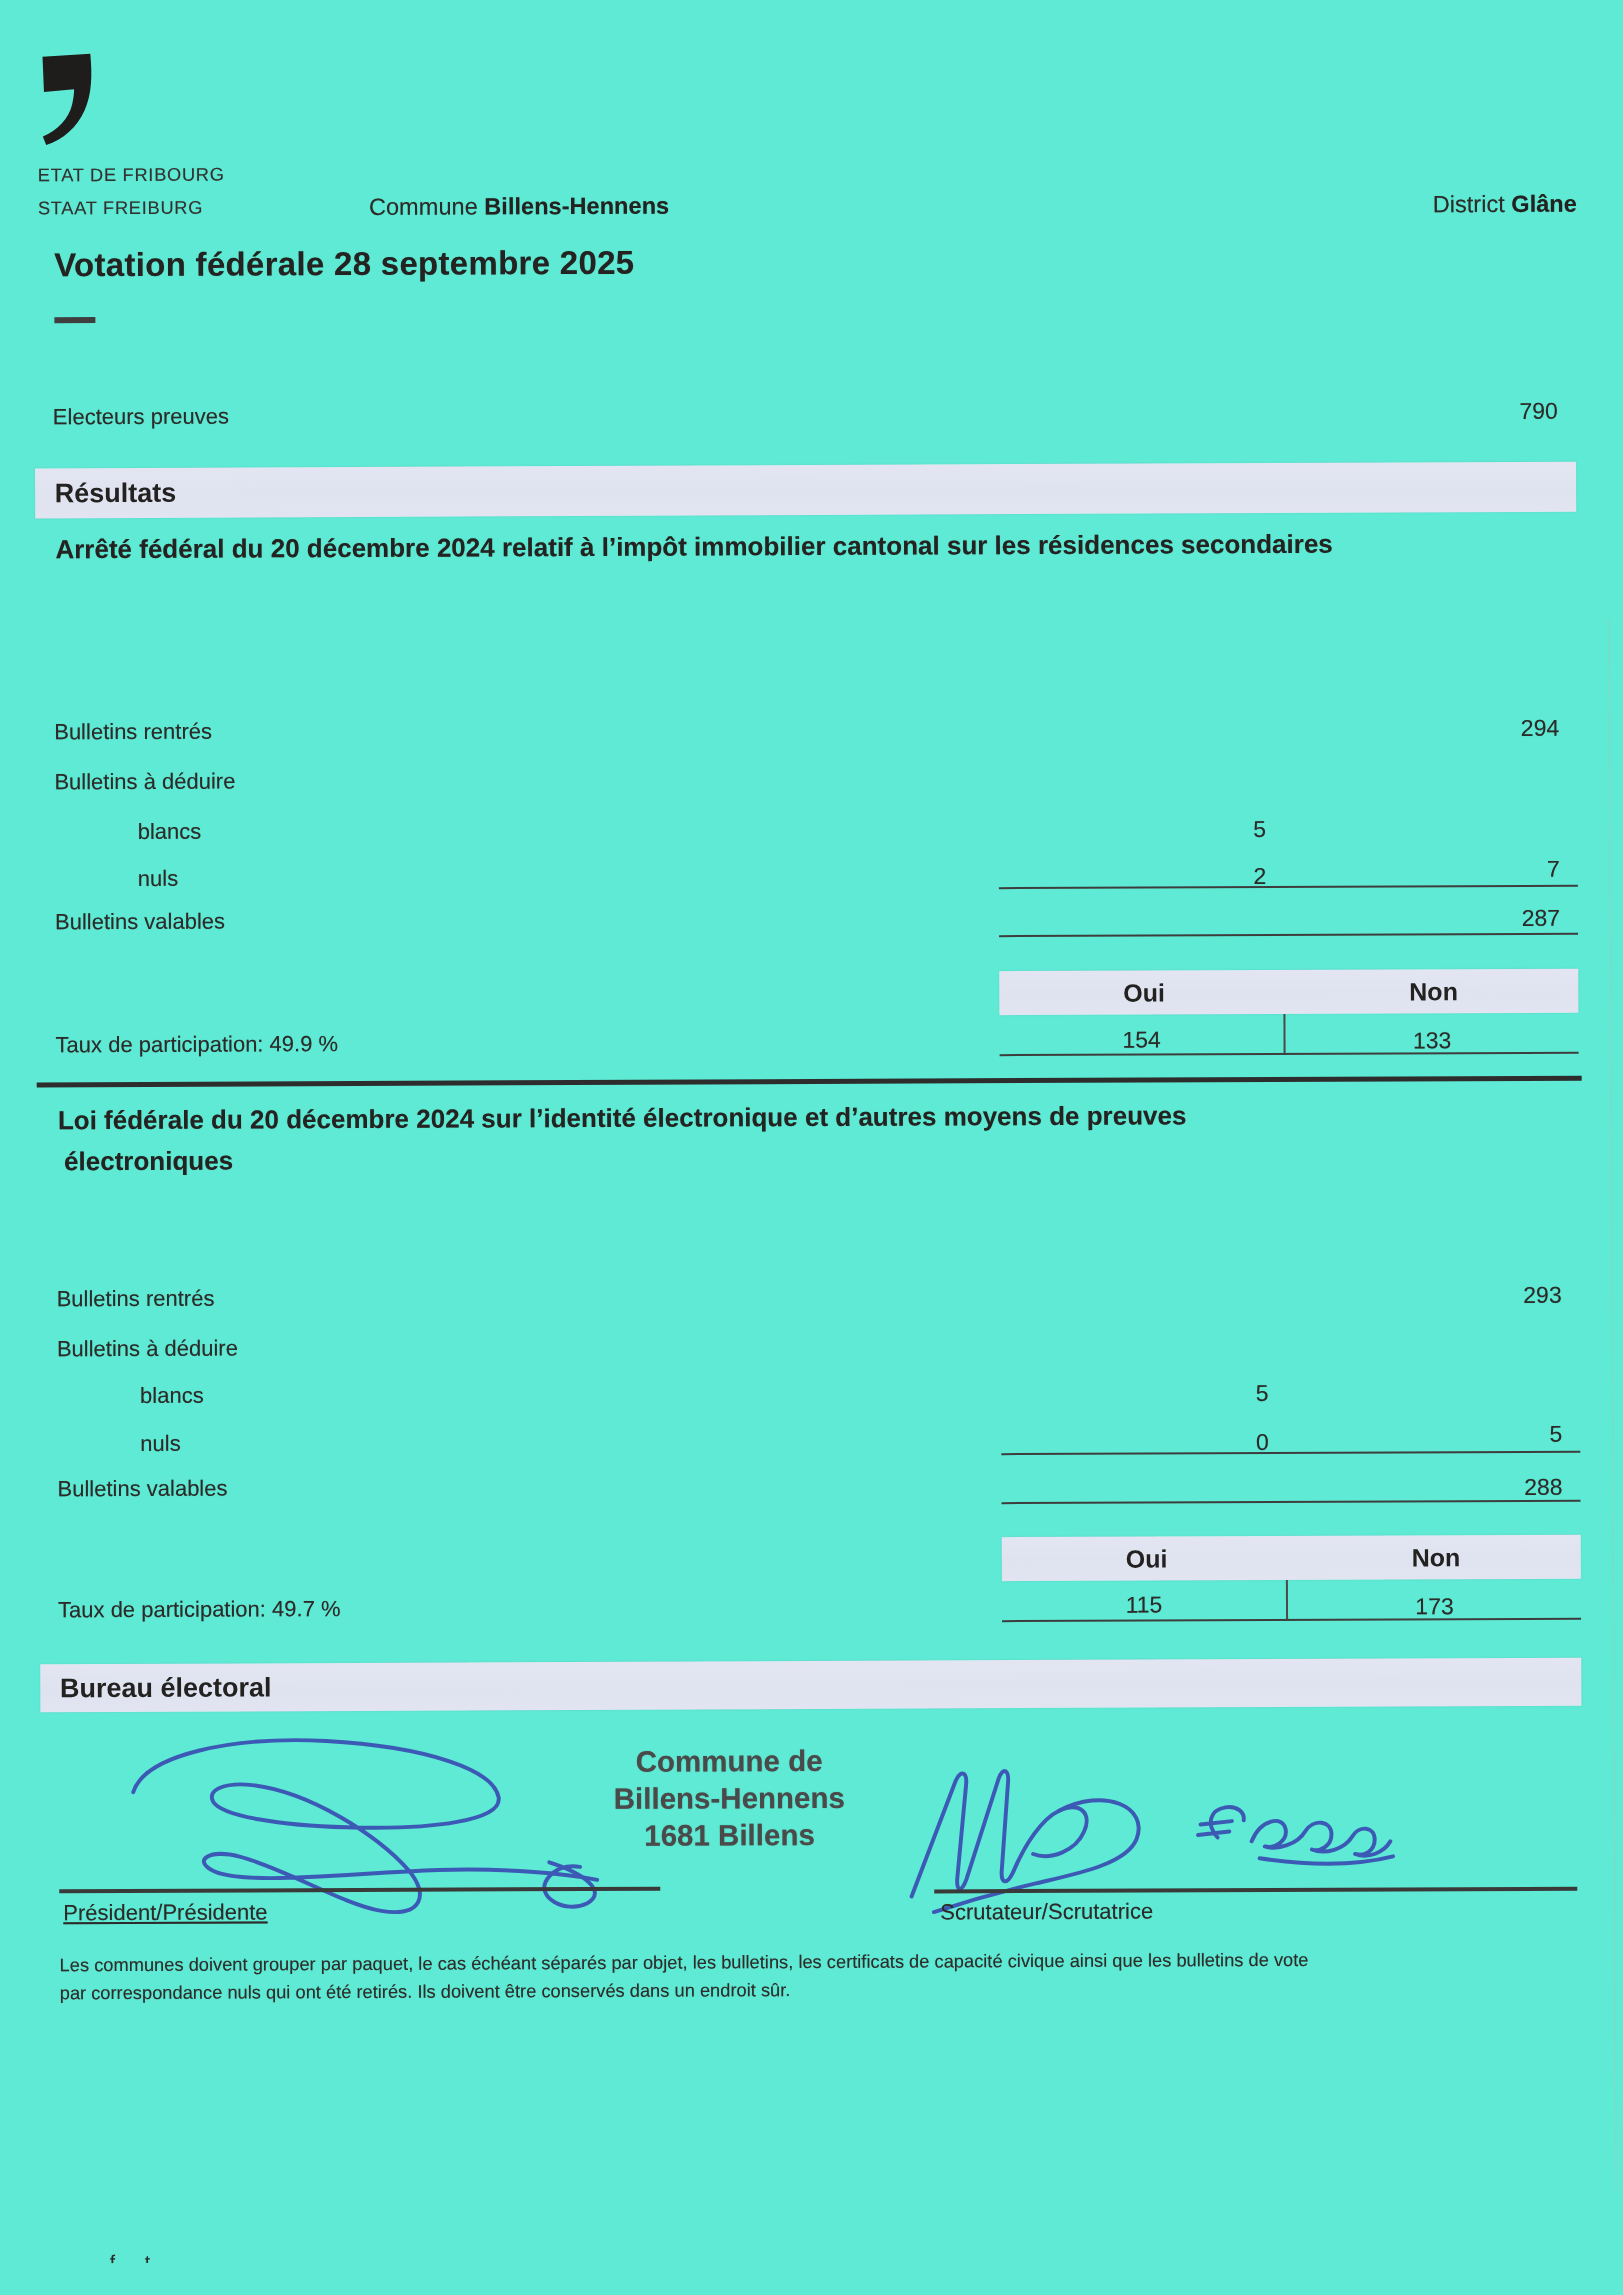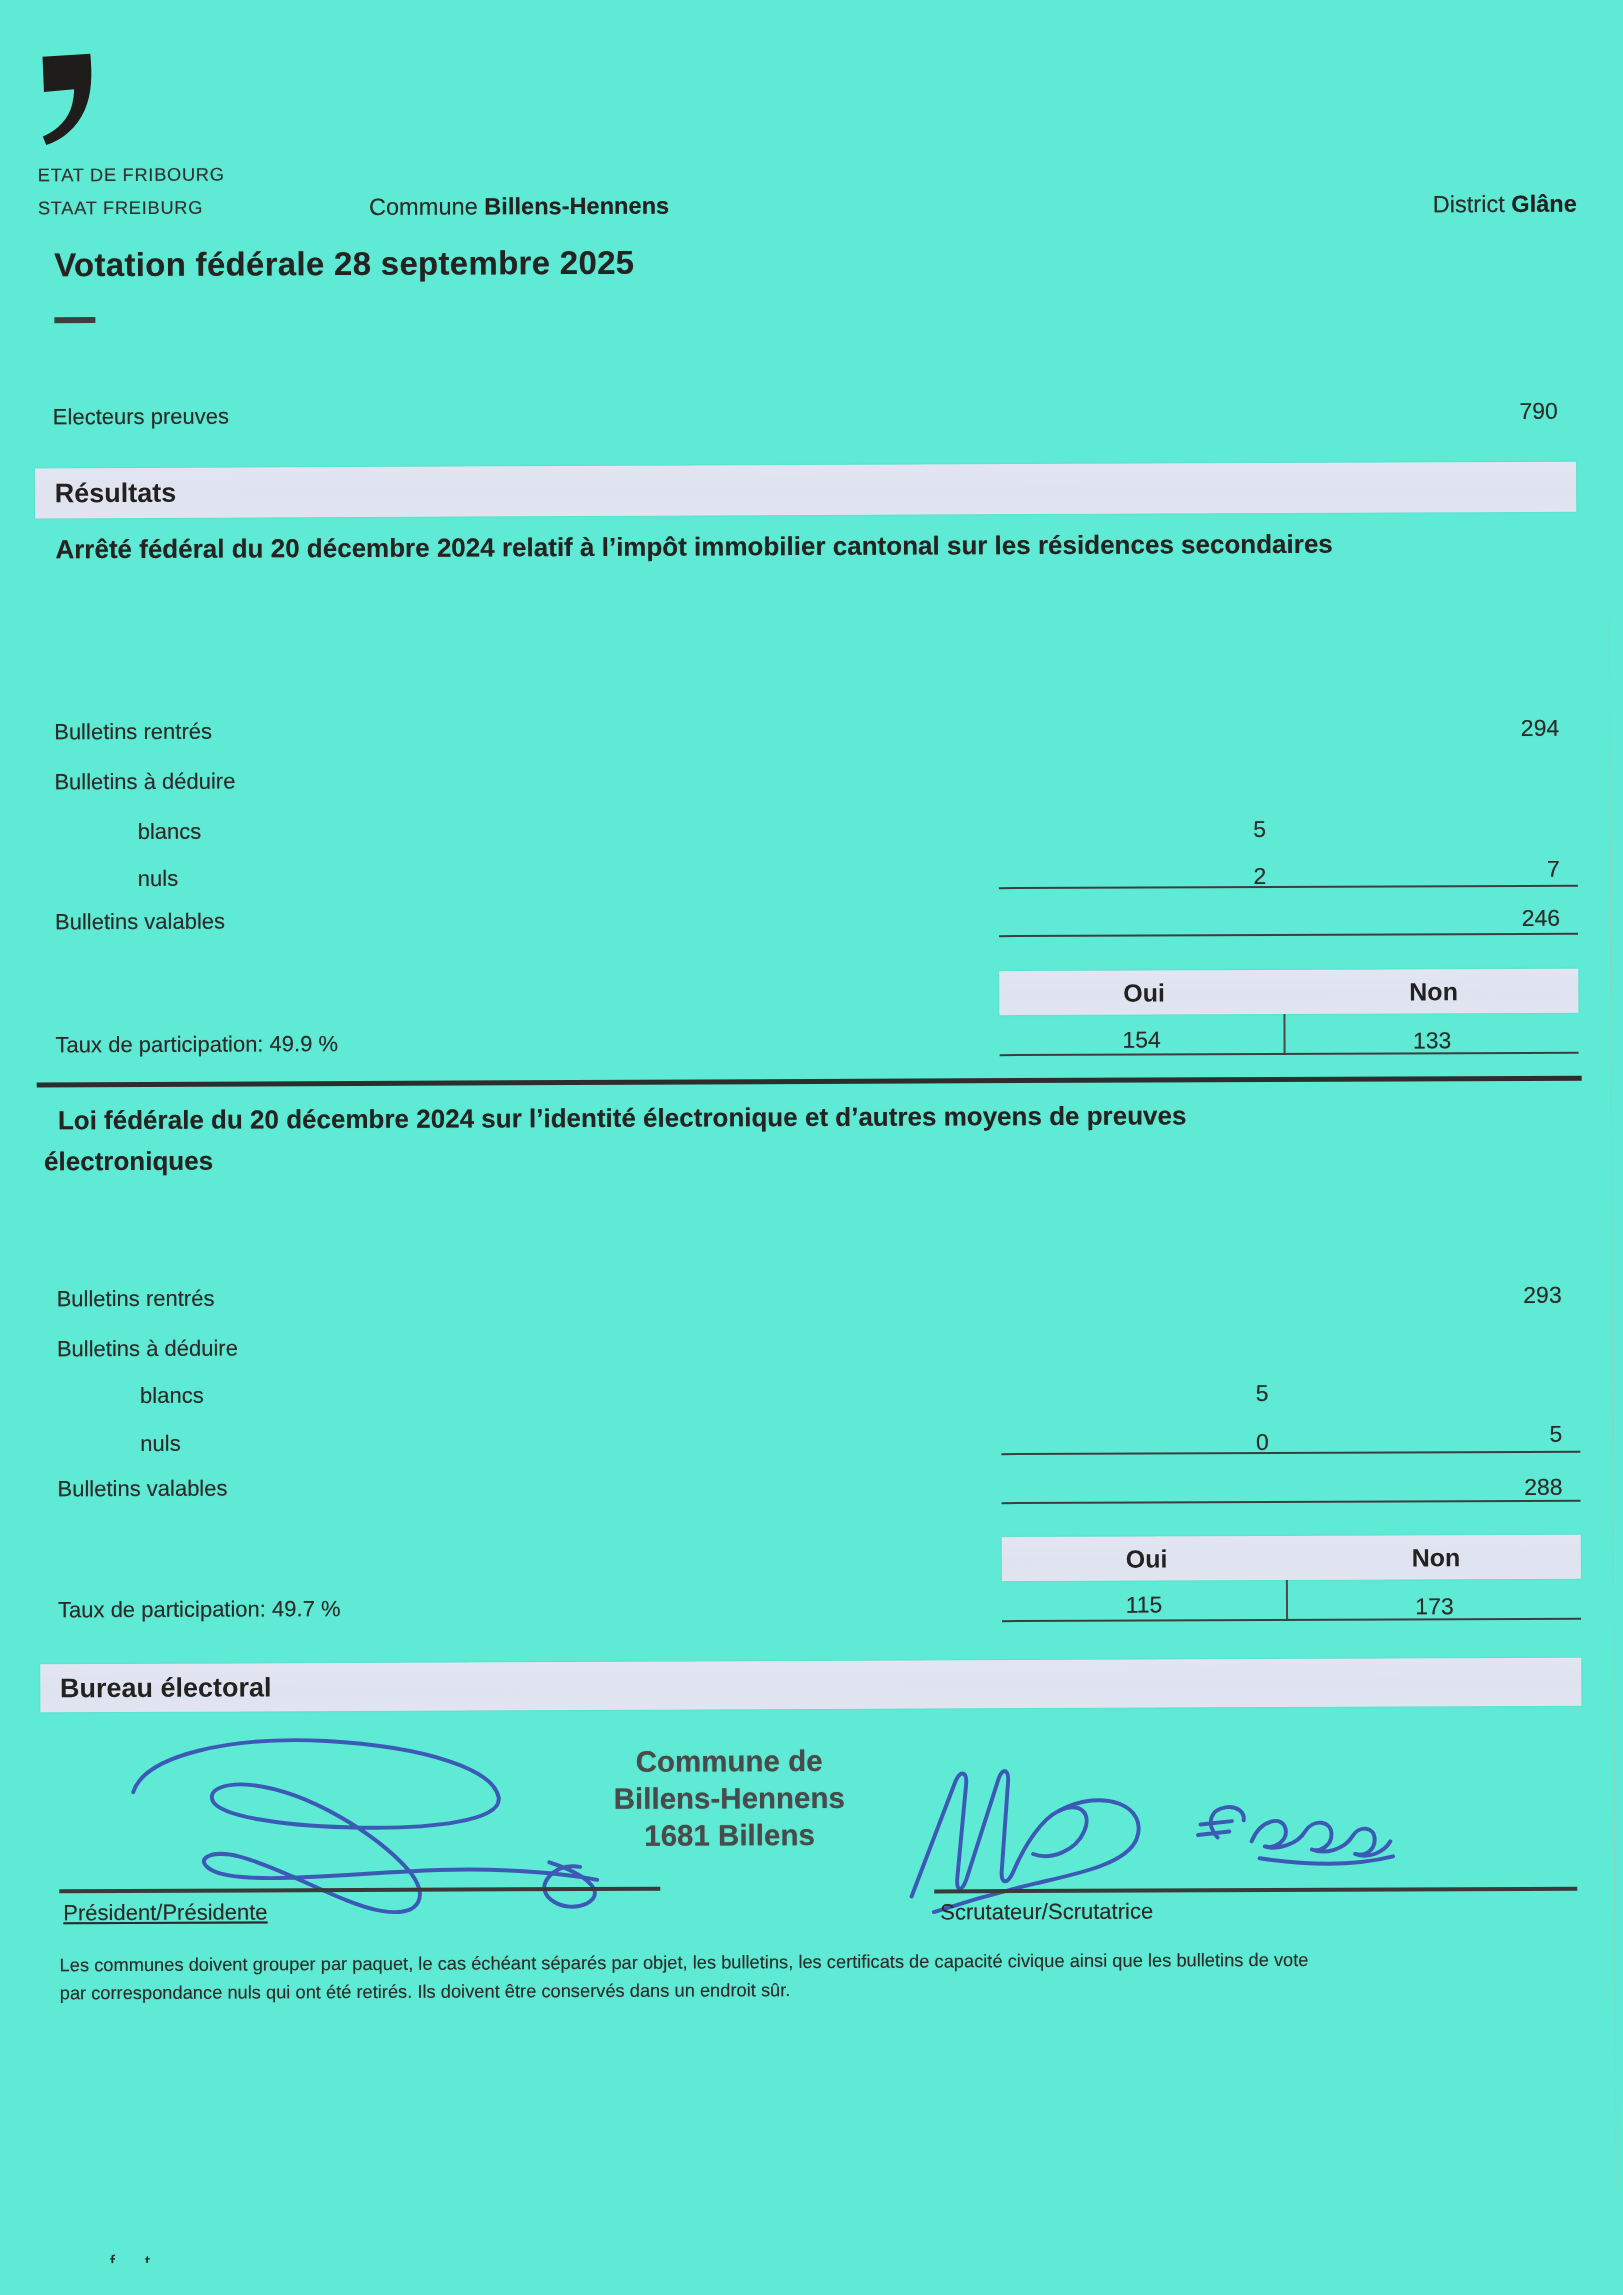--- a/index.html
+++ b/index.html
@@ -73,39 +73,39 @@
     <div class="t fs34" style="left:139px; top:816px;">blancs</div>
     <div class="cellval" style="left:1235px; top:818px; width:52px;">5</div>
 
     <div class="t fs34" style="left:139px; top:863px;">nuls</div>
     <div class="cellval" style="left:1235px; top:865px; width:52px;">2</div>
     <div class="t fs35 right-val" style="top:859px;">7</div>
 
     <div class="hline" style="left:1000px; top:888px; width:579px; height:2px;"></div>
 
     <div class="t fs34" style="left:56px; top:906px;">Bulletins valables</div>
-    <div class="t fs35 right-val" style="top:908px;">246</div>
+    <div class="t fs35 right-val" style="top:908px;">287</div>
 
     <div class="hline" style="left:1000px; top:936px; width:579px; height:2px;"></div>
 
     <div class="shade-bar" style="left:1000px; top:972px; width:579px; height:44px; display:flex;">
       <div class="fs38 b" style="width:50%; text-align:center; line-height:44px;">Oui</div>
       <div class="fs38 b" style="width:50%; text-align:center; line-height:44px;">Non</div>
     </div>
     <div class="vdiv" style="left:1284px; top:1016px; width:2px; height:41px;"></div>
     <div class="cellval" style="left:1000px; top:1028px; width:284px;">154</div>
     <div class="cellval" style="left:1286px; top:1030px; width:293px;">133</div>
     <div class="hline" style="left:1000px; top:1055px; width:579px; height:2px;"></div>
 
     <div class="t fs34" style="left:56px; top:1029px;">Taux de participation: 49.9 %</div>
 
     <div class="thickline" style="left:37px; top:1079px; width:1545px; height:4.6px;"></div>
 
     <div class="t q-title" style="left:58px; top:1102px;">Loi fédérale du 20 décembre 2024 sur l’identité électronique et d’autres moyens de preuves</div>
-    <div class="t q-title" style="left:44px; top:1143px;">électroniques</div>
+    <div class="t q-title" style="left:64px; top:1143px;">électroniques</div>
 
     <div class="t fs34" style="left:56px; top:1283px;">Bulletins rentrés</div>
     <div class="t fs35 right-val" style="top:1285px;">293</div>
 
     <div class="t fs34" style="left:56px; top:1333px;">Bulletins à déduire</div>
 
     <div class="t fs34" style="left:139px; top:1380px;">blancs</div>
     <div class="cellval" style="left:1235px; top:1382px; width:52px;">5</div>
 
     <div class="t fs34" style="left:139px; top:1428px;">nuls</div>

